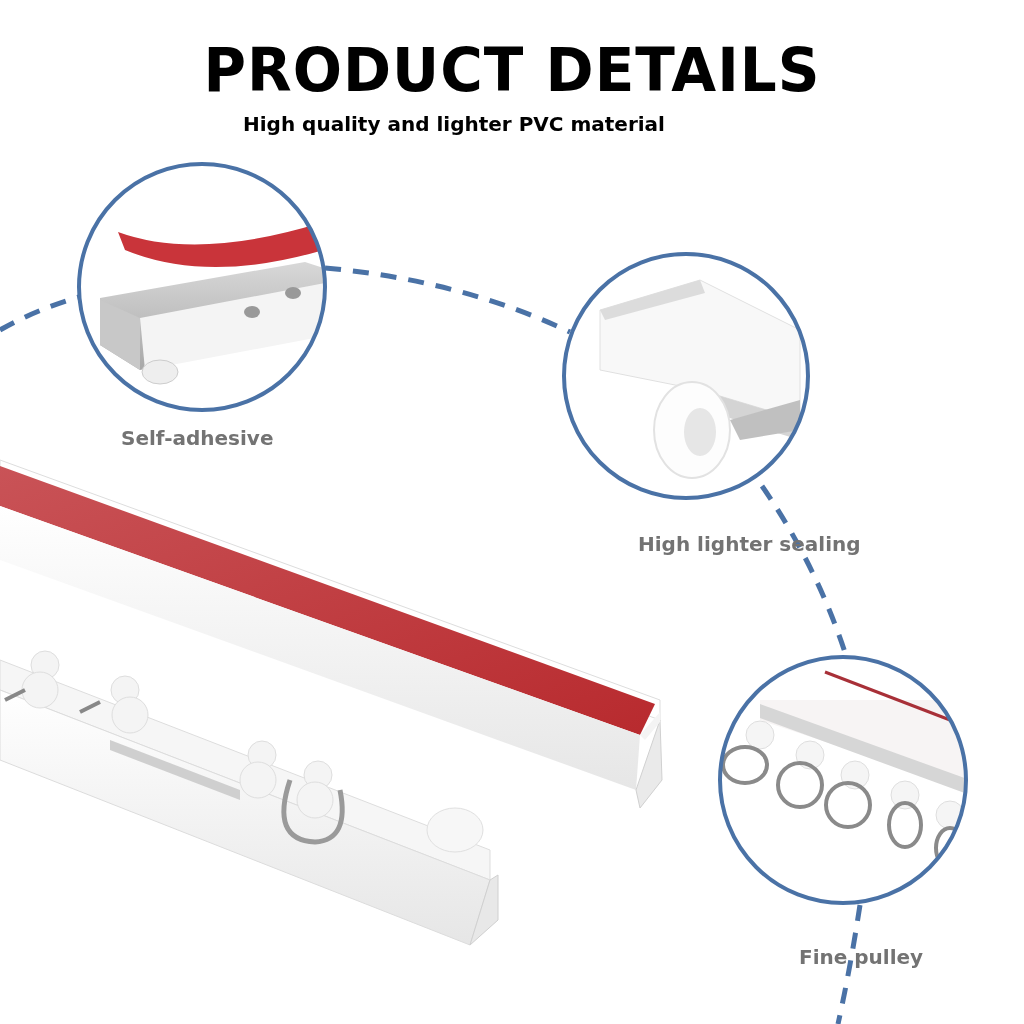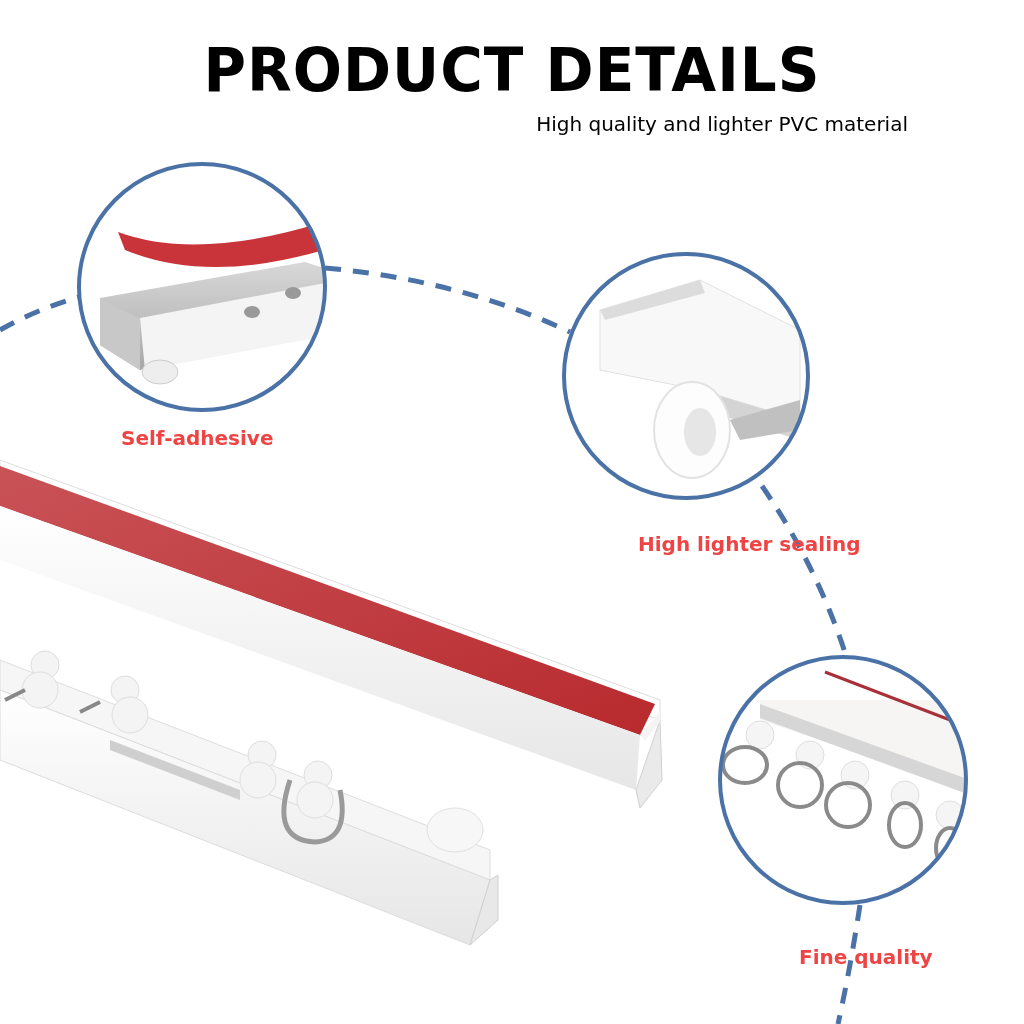--- a/index.html
+++ b/index.html
@@ -3,26 +3,26 @@
   <meta charset="utf-8">
   <style>
     html, body { margin: 0; padding: 0; background: #ffffff; }
     body { width: 1024px; height: 1024px; position: relative; overflow: hidden; font-family: "Liberation Sans", sans-serif; }
     .title {
       position: absolute; left: 0; top: 36px; width: 1024px; text-align: center;
       font-family: "DejaVu Sans", sans-serif; font-weight: bold; font-size: 58px;
       letter-spacing: 1px; color: #000; transform: scaleY(1.05);
     }
     .subtitle {
-      position: absolute; left: 0; top: 112px; width: 908px; text-align: right;
-      font-family: "DejaVu Sans", sans-serif; font-weight: normal; font-size: 20px; color: #000;
+      position: absolute; left: 0; top: 112px; width: 908px; text-align: center;
+      font-family: "DejaVu Sans", sans-serif; font-weight: bold; font-size: 20px; color: #000;
     }
     .label {
       position: absolute; font-family: "DejaVu Sans", sans-serif; font-weight: bold;
-      font-size: 20px; color: #ef4444; white-space: nowrap;
+      font-size: 20px; color: #737373; white-space: nowrap;
     }
     svg.scene { position: absolute; left: 0; top: 0; }
   </style>
 </head>
 <body>
 
 <div class="title">PRODUCT DETAILS</div>
 <div class="subtitle">High quality and lighter PVC material</div>
 
 <svg class="scene" width="1024" height="1024" viewBox="0 0 1024 1024">
@@ -133,13 +133,13 @@
         <ellipse cx="905" cy="825" rx="16" ry="22"></ellipse>
         <ellipse cx="950" cy="848" rx="14" ry="20"></ellipse>
       </g>
     </g>
     <circle cx="843" cy="780" r="123" fill="none" stroke="#4a72a6" stroke-width="4"></circle>
   </g>
 </svg>
 
 <div class="label" style="left:121px; top:426px;">Self-adhesive</div>
 <div class="label" style="left:638px; top:532px;">High lighter sealing</div>
-<div class="label" style="left:799px; top:945px;">Fine quality</div>
+<div class="label" style="left:799px; top:945px;">Fine pulley</div>
 
 </body></html>

